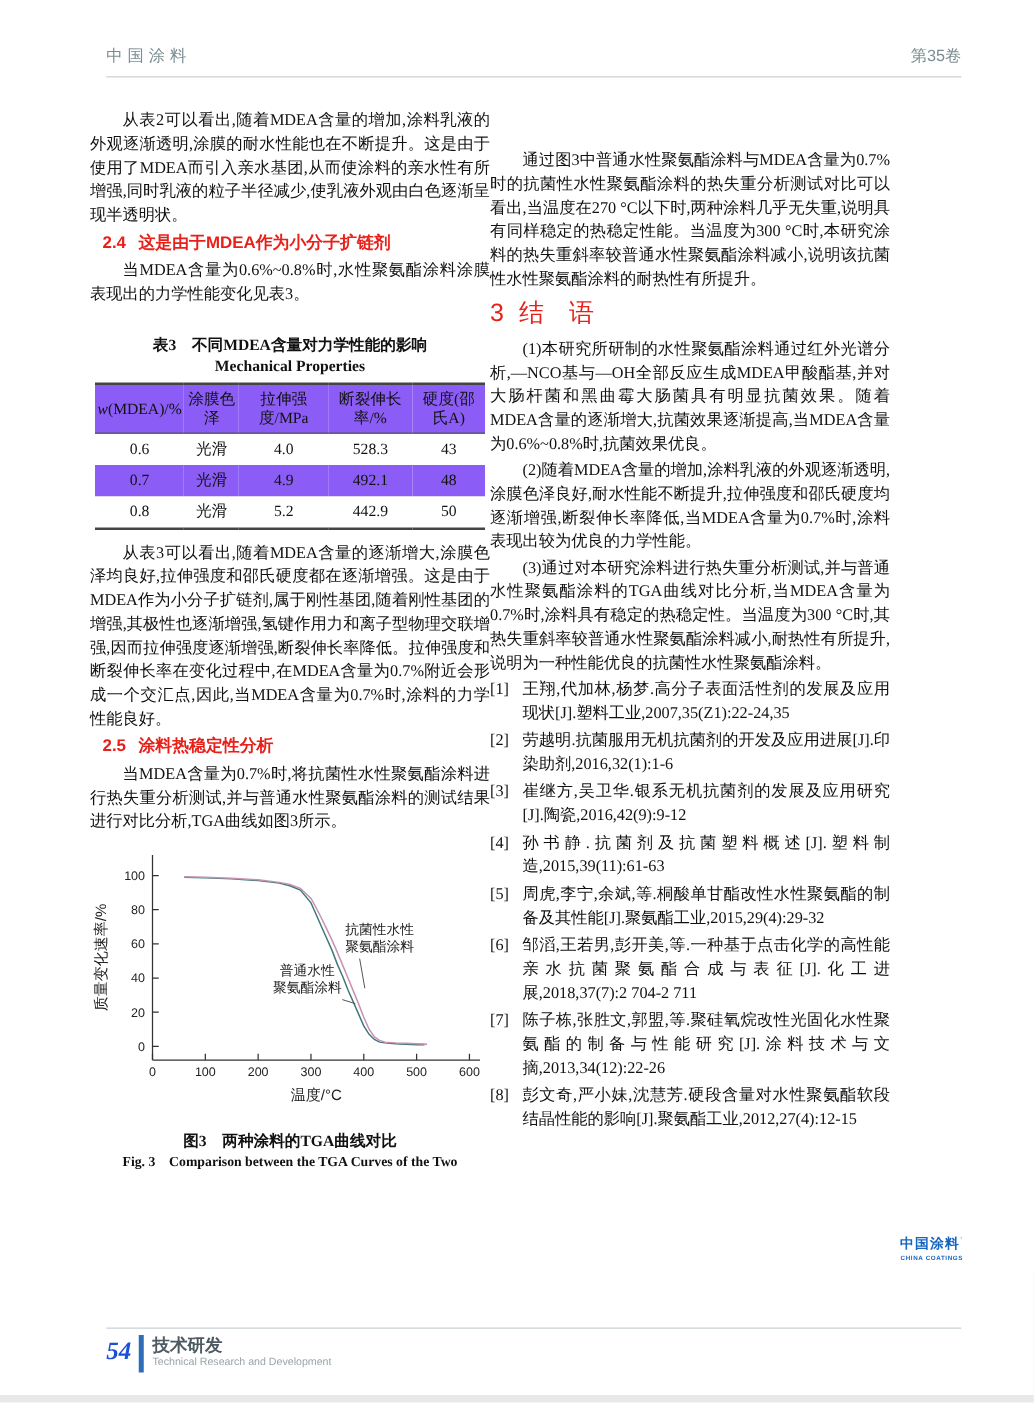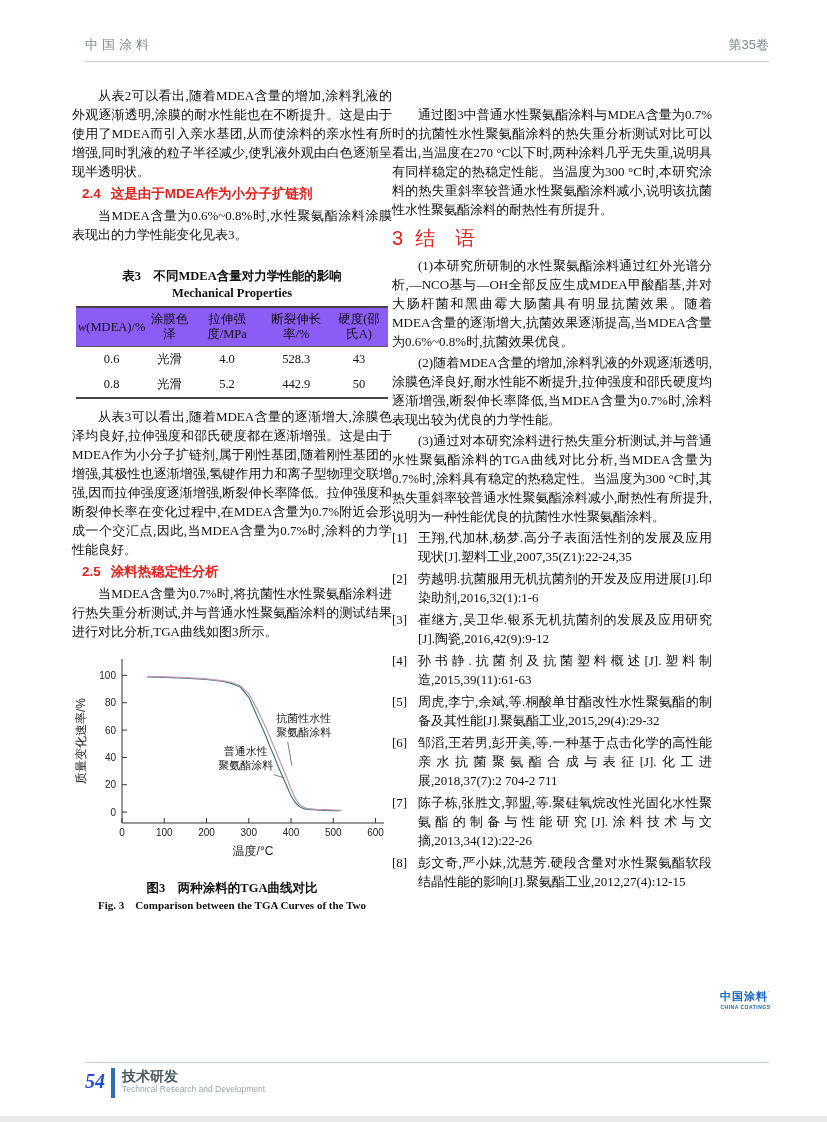--- a/index.html
+++ b/index.html
@@ -111,20 +111,27 @@
               <th>硬度(邵氏A)</th>
             </tr>
         </thead>
         <tbody id="tbl-body">
             <tr>
               <td>0.6</td>
               <td>光滑</td>
               <td>4.0</td>
               <td>528.3</td>
               <td>43</td>
+            </tr>
+            <tr class="rowpink">
+              <td>0.7</td>
+              <td>光滑</td>
+              <td>4.9</td>
+              <td>492.1</td>
+              <td>48</td>
             </tr>
             <tr>
               <td>0.8</td>
               <td>光滑</td>
               <td>5.2</td>
               <td>442.9</td>
               <td>50</td>
             </tr>
           </tbody>
       </table>

